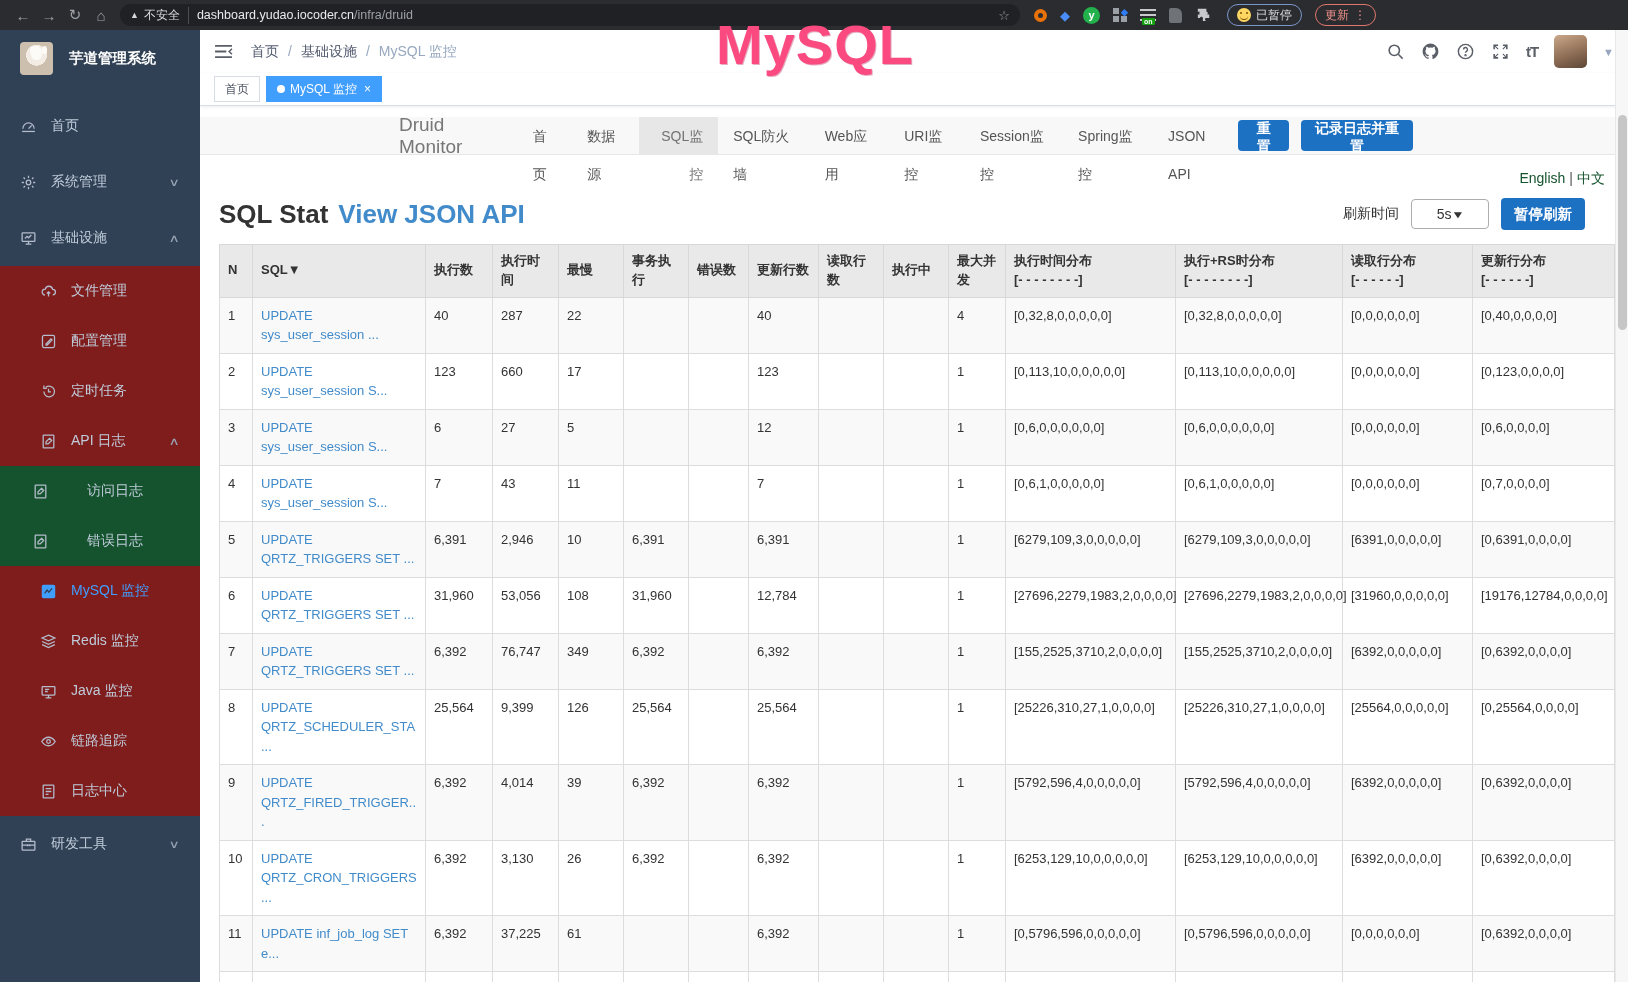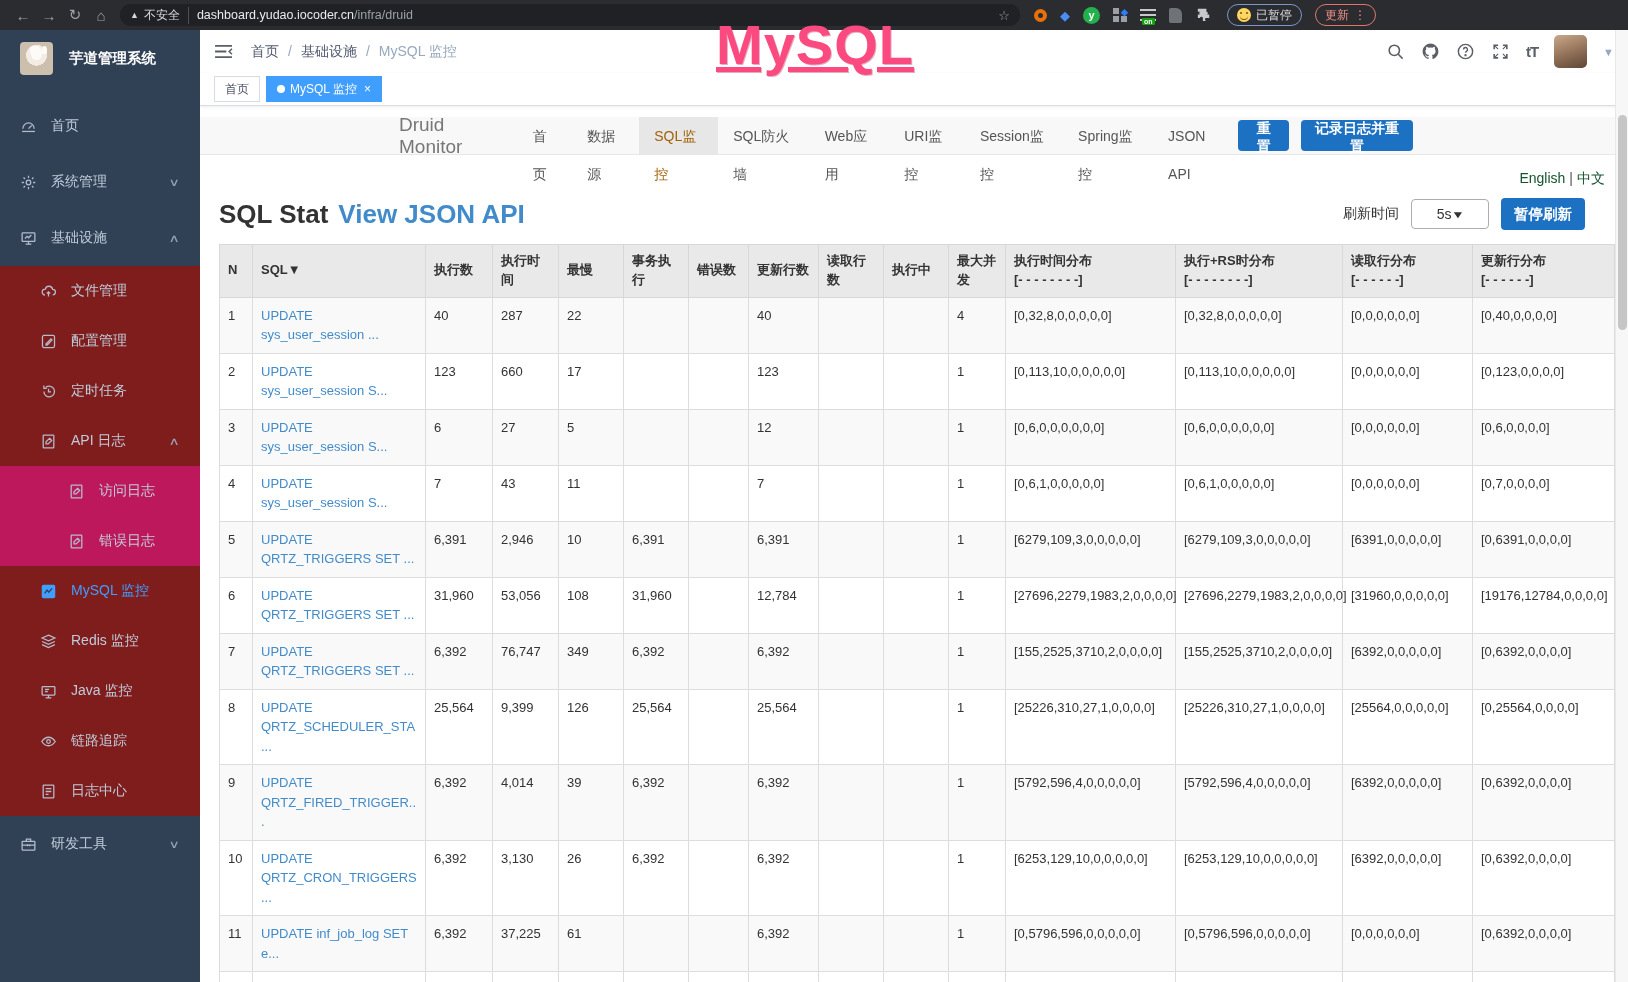--- a/index.html
+++ b/index.html
@@ -38,21 +38,21 @@
   
   .sidebar { position:absolute; top:30px; left:0; width:200px; height:952px; background:#304156; z-index:2; }
   .logo-row { height:56px; display:flex; align-items:center; padding-left:20px; gap:16px; }
   .logo-img { width:33px; height:33px; border-radius:4px; background:radial-gradient(circle at 50% 40%, #f3ece4 0 40%, #cdbfae 41% 100%); position:relative; overflow:hidden; }
   .logo-img:before { content:""; position:absolute; left:11px; top:4px; width:11px; height:14px; background:#fdfbf8; border-radius:50% 50% 45% 45%; box-shadow:-4px -3px 0 -3px #fdfbf8, 8px -3px 0 -3px #fdfbf8; }
   .logo-title { color:#fff; font-size:14.5px; font-weight:bold; }
   .menu { margin-top:12px; }
   .menu-item { display:flex; align-items:center; height:50px; padding-left:20px; color:#bfcbd9; font-size:14px; cursor:pointer; position:relative; }
   .menu-item.lvl0 { height:56px; }
   .menu-item.lvl1 { background:#7f1d1d; padding-left:40px; }
-  .menu-item.lvl2 { background:#be185d; padding-left:68px; }
+  .menu-item.lvl2 { background:#14532d; padding-left:32px;gap:24px; }
   .menu-item .mi { width:17px; height:17px; margin-right:14px; flex:0 0 auto; color:#b4bccc; }
   .menu-item .mi svg { width:17px; height:17px; display:block; }
   .menu-item.active { color:#409eff; }
   .menu-item.active .mi { color:#409eff; }
   .arrow { position:absolute; right:22px; color:#97a3b3; font-size:11px; transform:scaleX(1.4); }
 
   
   .main { position:absolute; top:30px; left:200px; width:1428px; height:952px; background:#fff; }
   .navbar { height:43px; display:flex; align-items:center; padding:0 14px; background:#fff; position:relative; }
   .hamburger { width:19px; height:15px; margin-right:18px; cursor:pointer; color:#5a5e66; }
@@ -70,21 +70,21 @@
   .tags-bar { height:33px; border-bottom:1px solid #d8dce5; box-shadow:0 1px 3px rgba(0,21,41,.08); display:flex; align-items:center; padding:0 14px; gap:6px; background:#fff; position:relative; z-index:1; }
   .tag { height:26px; line-height:24px; border:1px solid #d8dce5; background:#fff; color:#495060; font-size:12px; padding:0 10px; cursor:pointer; display:flex; align-items:center; gap:5px; }
   .tag.active { background:#409eff; border-color:#409eff; color:#fff; }
   .tag .dot { width:8px; height:8px; border-radius:50%; background:#fff; }
   .tag .close { font-size:12px; margin-left:2px; }
 
   
   .druid-nav { margin-top:11px; height:38px; background:#f8f8f8; border-bottom:1px solid #e7e7e7; display:flex; align-items:center; }
   .druid-brand { margin-left:185px; font-size:19px; color:#777; padding:0 14px; cursor:pointer; }
   .druid-item { font-size:14px; color:#555; padding:0 15px; height:38px; line-height:38px; cursor:pointer; }
-  .druid-item.active { background:#e7e7e7; color:#a16207; }
+  .druid-item.active { background:#e7e7e7; color:#737373;text-align:right; }
   .btn-blue { background:#1d71c2; color:#fff; font-size:14px; font-weight:bold; border:none; border-radius:4px; height:31px; padding:0 13px; cursor:pointer; }
   .druid-btns { margin-left:auto; margin-right:215px; display:flex; gap:12px; }
 
   
   .lang-row { margin-top:15px; text-align:right; padding-right:23px; font-size:14px; }
   .lang-link { color:#14532d; text-decoration:none; cursor:pointer; }
   .lang-sep { color:#555; margin:0 4px; }
   .title-row { display:flex; align-items:center; margin-top:10px; padding:0 43px 0 19px; }
   .page-title { font-size:26px; font-weight:bold; color:#333; }
   .page-title-link { font-size:26px; font-weight:bold; color:#428bca; margin-left:10px; cursor:pointer; }
@@ -635,13 +635,13 @@
           <td>[6392,0,0,0,0,0]</td>
         </tr>
       </tbody>
   </table>
 
 </div>
 
 <div class="scrollbar">
     <div class="scroll-thumb"></div>
   </div>
-<div class="mysql-overlay" style="color: rgb(251, 74, 127); text-decoration: underline;">MySQL</div>
+<div class="mysql-overlay" style="color: rgb(251, 74, 127);">MySQL</div>
 
 </body></html>

